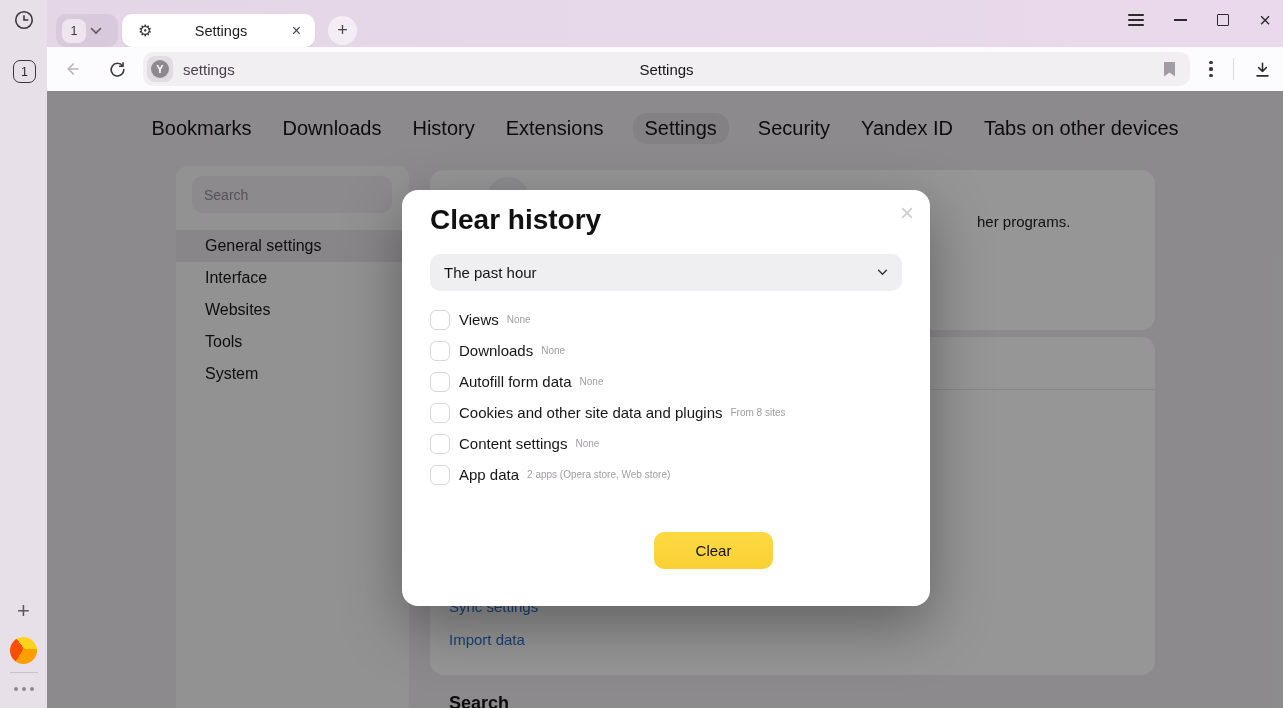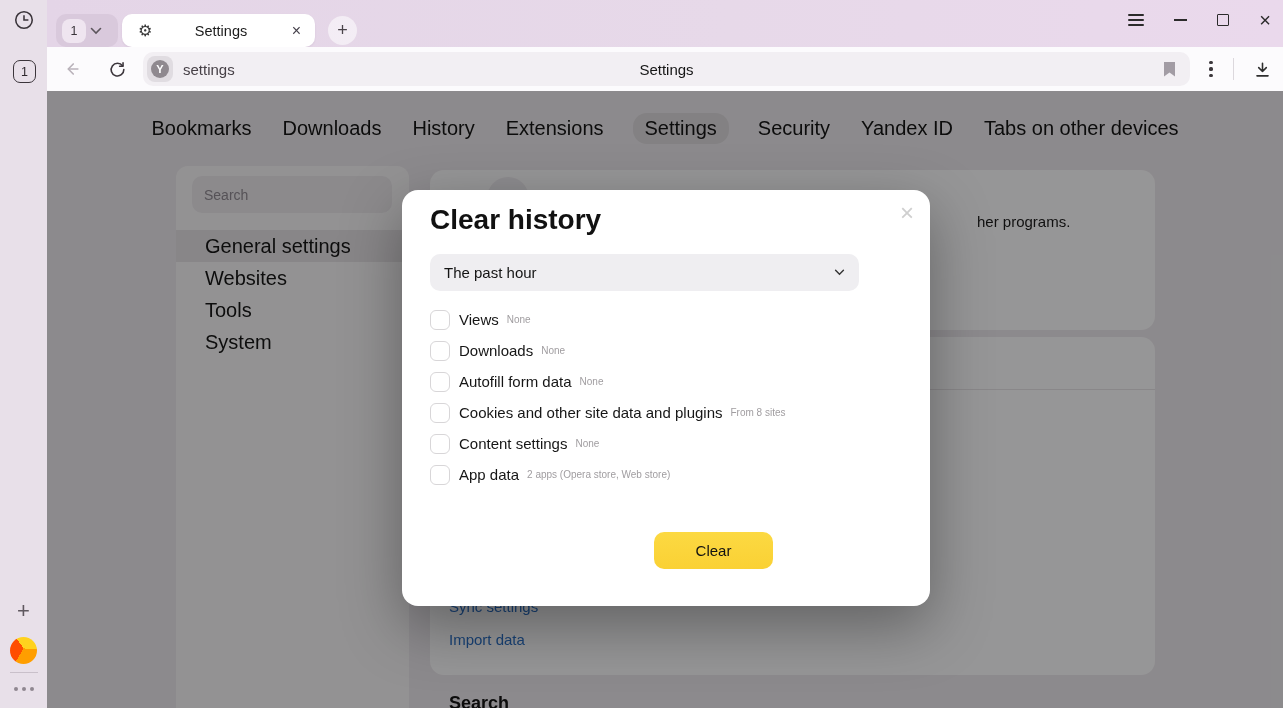--- a/index.html
+++ b/index.html
@@ -52,39 +52,39 @@
 
   
   .content { position:absolute; left:47px; top:91px; width:1236px; height:617px; background:#eae7eb; overflow:hidden; }
   .navrow { position:absolute; left:0; top:22px; width:100%; display:flex; justify-content:center; align-items:center; gap:27px; font-size:20px; color:#141414; }
   .navrow span { padding:4px 2px; white-space:nowrap; }
   .navrow span.active { background:#dbd7db; border-radius:14px; padding:4px 12px; }
   .panel { position:absolute; left:129px; top:75px; width:233px; height:542px; background:#f6f4f6; border-radius:12px 12px 0 0; }
   .panel-search { position:absolute; left:16px; top:10px; width:200px; height:37px; background:#e9e6ea; border-radius:10px; border:none; outline:none; padding:0 12px; font-size:14px; color:#3c363c; font-family:"Liberation Sans",sans-serif; }
   .panel-search::placeholder { color:#8f8991; }
   .panel-list { position:absolute; left:0; top:64px; width:100%; }
-  .panel-item { height:32px; display:flex; align-items:center; padding-left:29px; font-size:20px; color:#161616; }
+  .panel-item { height:32px; display:flex; align-items:center; padding-left:29px; font-size:16px; color:#161616; }
   .panel-item.selected { background:#e3e0e3; }
   .card { position:absolute; background:#fbfafc; border-radius:14px; }
   .card1 { left:383px; top:79px; width:725px; height:160px; }
   .card1-avatar { position:absolute; left:57px; top:7px; width:42px; height:42px; border-radius:50%; background:#eceaee; }
   .card1-text { position:absolute; left:547px; top:43px; font-size:15px; color:#1b1b1b; }
   .card2 { left:383px; top:246px; width:725px; height:338px; }
   .card2-header { height:53px; border-bottom:1px solid #e4e2e5; }
   .bg-link { position:absolute; left:19px; font-size:15px; color:#2a6fc4; }
   .bg-link.l1 { top:261px; }
   .bg-link.l2 { top:294px; }
   .section-heading { position:absolute; left:402px; top:602px; font-size:18px; font-weight:bold; color:#141414; }
   .scrim { position:absolute; inset:0; background:rgba(0,0,0,0.40); z-index:10; }
 
   
   .modal { position:absolute; left:402px; top:190px; width:528px; height:416px; background:#ffffff; border-radius:16px; box-shadow:0 20px 60px rgba(0,0,0,.35); z-index:50; }
   .modal-close { position:absolute; right:16px; top:6px; font-size:24px; font-weight:300; color:#cfcfcf; line-height:1.4; }
   .modal-title { position:absolute; left:28px; top:14px; font-size:28px; font-weight:bold; color:#111111; }
-  .period-select { position:absolute; left:28px; top:64px; width:429px; height:37px; background:#efeef1; border-radius:10px; display:flex; align-items:center; padding:0 14px; }
+  .period-select { position:absolute; left:28px; top:64px; width:472px; height:37px; background:#efeef1; border-radius:10px; display:flex; align-items:center; padding:0 14px; }
   .period-label { flex:1; font-size:15px; color:#141414; }
   .rows { position:absolute; left:28px; top:114px; width:472px; }
   .row { height:31px; display:flex; align-items:center; }
   .cb { width:20px; height:20px; border:1.5px solid #d8d6d8; border-radius:6px; background:#fff; display:flex; align-items:center; justify-content:center; flex:none; }
   .row.checked .cb { background:#fcd63d; border-color:#fcd63d; }
   .cb svg { display:none; }
   .row.checked .cb svg { display:block; }
   .row-label { margin-left:9px; font-size:15px; color:#161616; }
   .row-detail { margin-left:8px; font-size:10px; color:#a09da0; }
   .btn { position:absolute; top:342px; height:37px; border:none; border-radius:10px; font-size:15px; color:#111; font-family:"Liberation Sans",sans-serif; display:flex; align-items:center; justify-content:center; }
@@ -193,20 +193,21 @@
       <span class="active">Settings</span>
       <span>Security</span>
       <span>Yandex ID</span>
       <span>Tabs on other devices</span>
     </div>
 
     <div class="panel">
       <input class="panel-search" placeholder="Search" style="">
       <div class="panel-list">
         <div class="panel-item selected">General settings</div>
+        <div class="panel-item">Interface</div>
         <div class="panel-item">Websites</div>
         <div class="panel-item">Tools</div>
         <div class="panel-item">System</div>
       </div>
     </div>
 
     <div class="card card1">
       <div class="card1-avatar"></div>
       <div class="card1-text">her programs.</div>
     </div>

